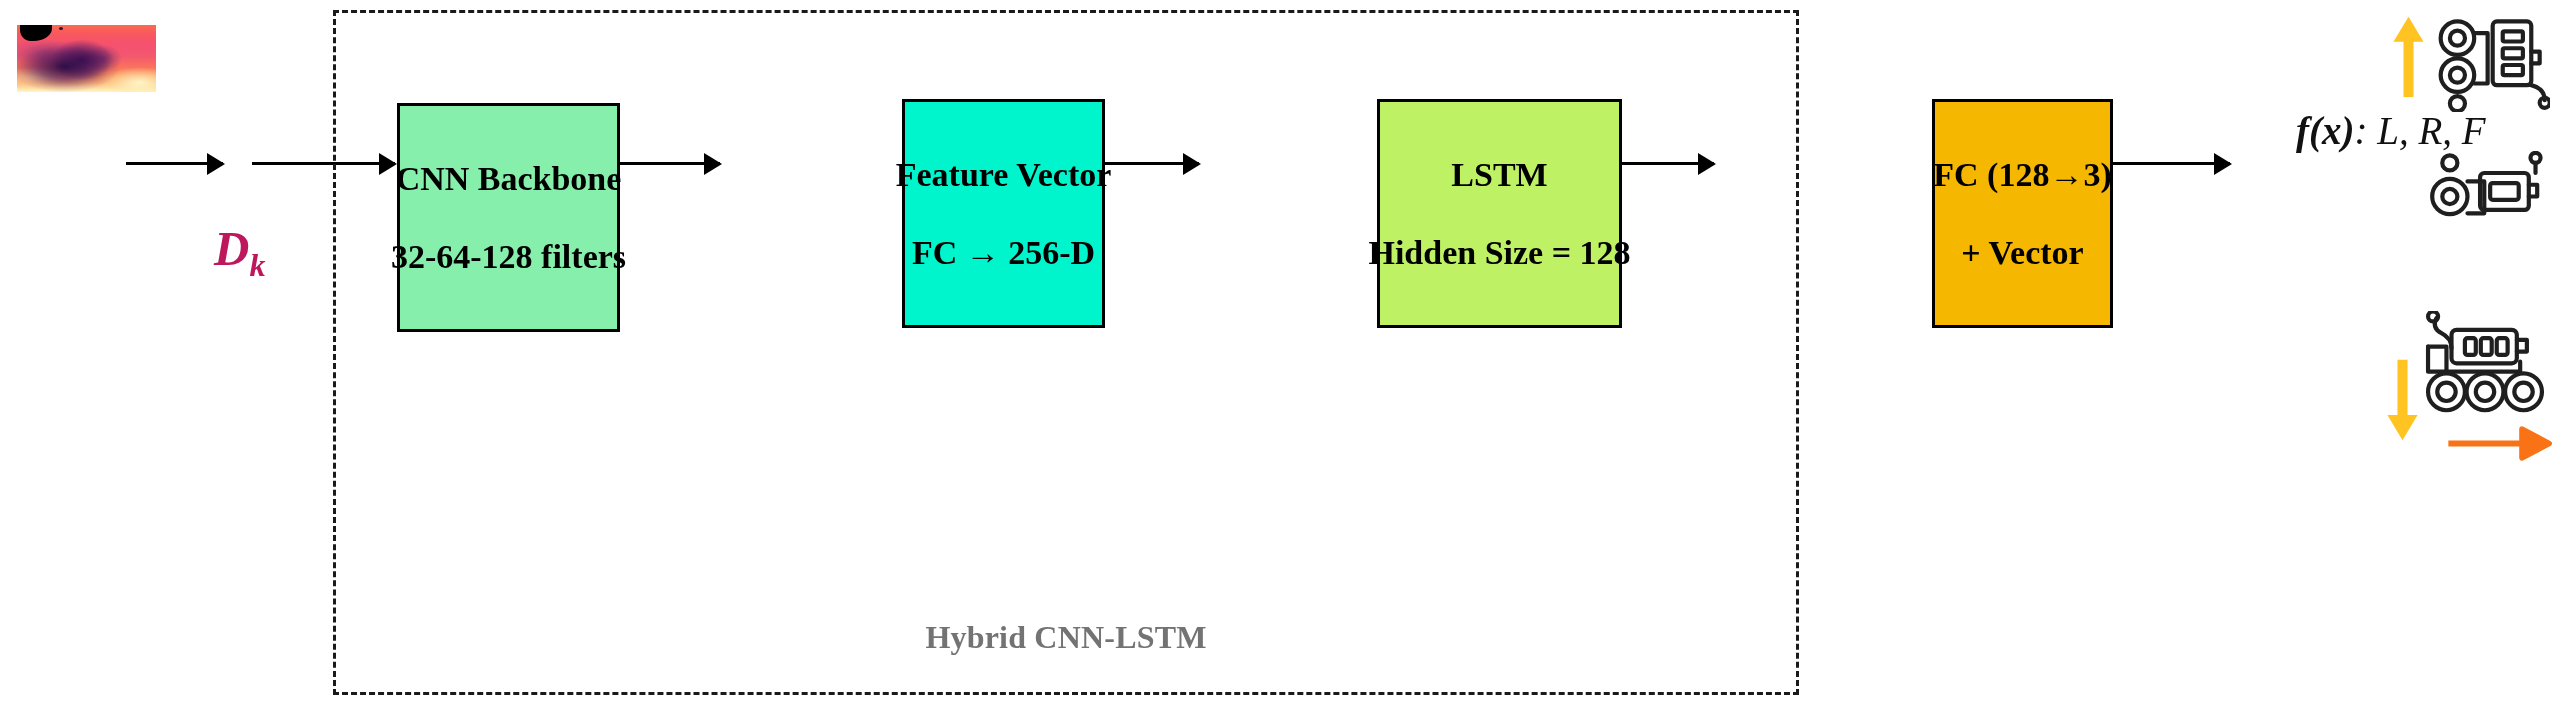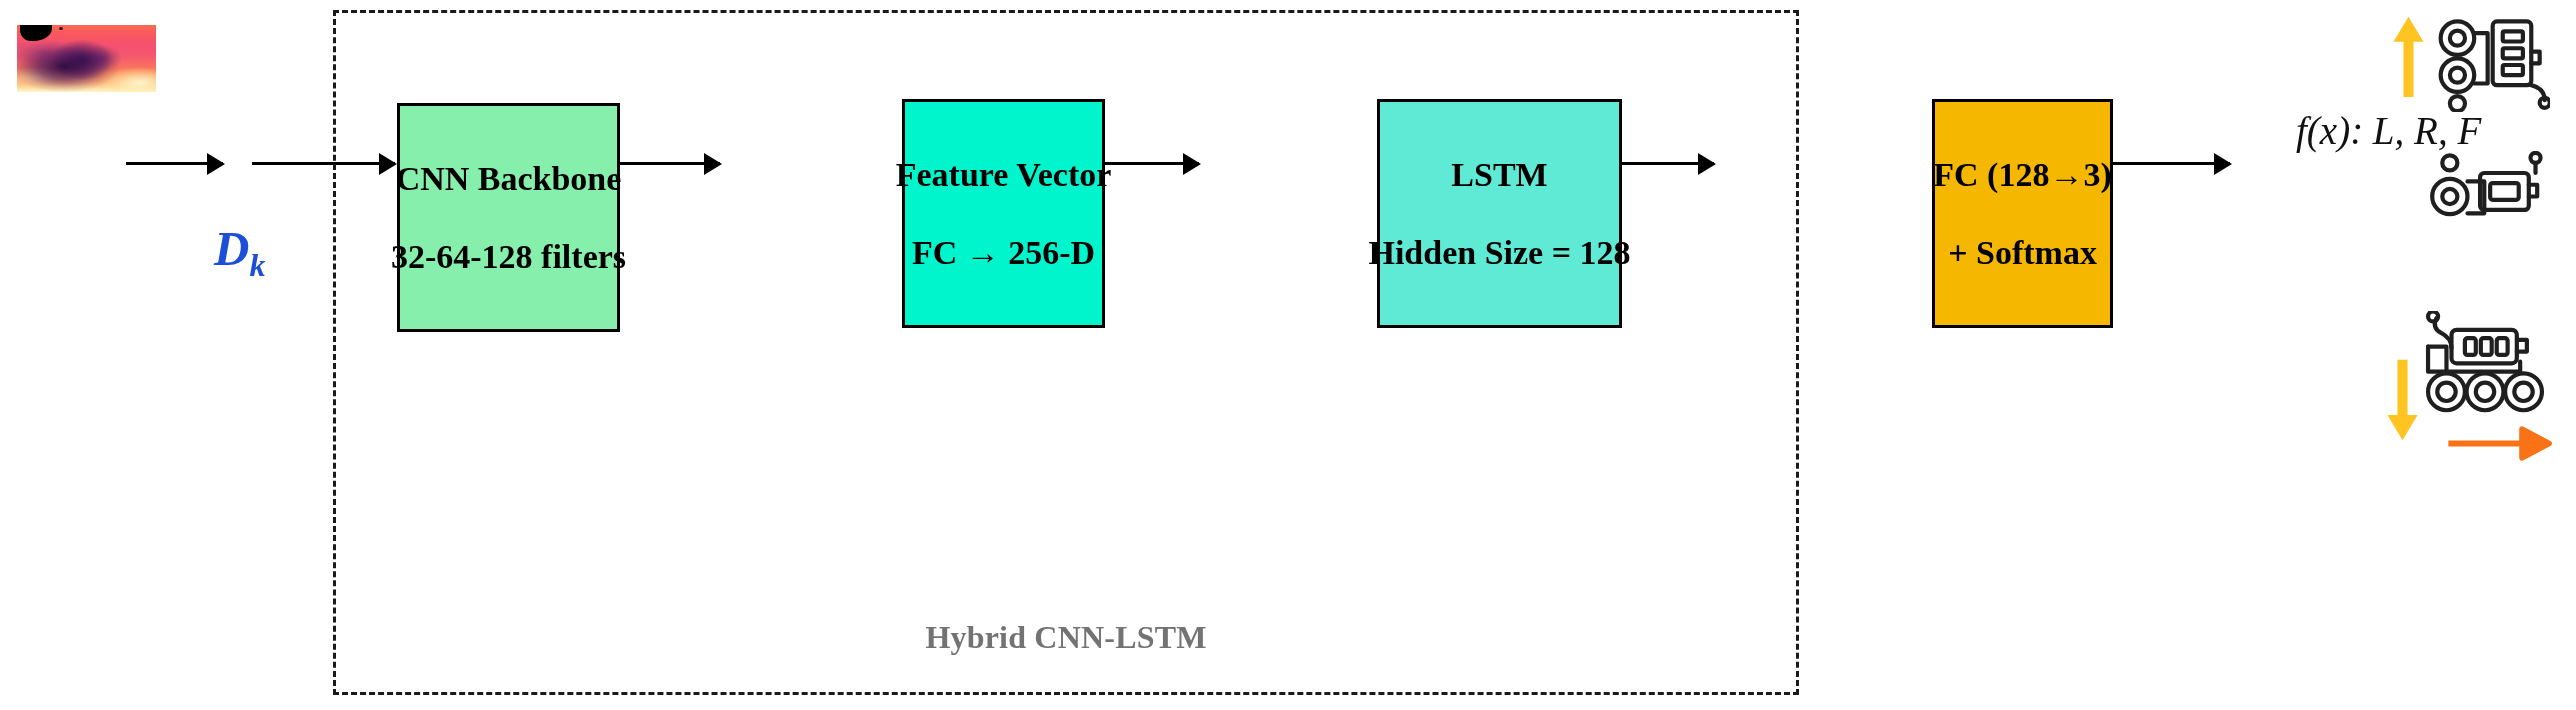--- a/index.html
+++ b/index.html
@@ -35,21 +35,21 @@
   }
   .depth-map .void-speck {
     position: absolute; left: 30%; top: 3%;
     width: 3%; height: 5%; background: #3a1030; border-radius: 50%;
   }
 
   
   .dk-label {
     position: absolute; left: 214px; top: 220px;
     font-size: 49px; font-weight: bold; font-style: italic;
-    color: #1d4ed8; white-space: nowrap; z-index: 4;
+    color: #be185d; white-space: nowrap; z-index: 4;
   }
   .dk-label .sub {
     font-size: 32px; vertical-align: sub; font-style: italic; font-weight: bold;
   }
 
   
   .dashed-box {
     position: absolute; left: 333px; top: 10px;
     width: 1466px; height: 685px;
     border: 3.4px dashed #1a1a1a;
@@ -92,21 +92,21 @@
   #conn-1     { left: 619px;  top: 162px; width: 101px; }
   #conn-2     { left: 1105px; top: 162px; width: 94px; }
   #conn-3     { left: 1622px; top: 162px; width: 92px; }
   #conn-out   { left: 2112px; top: 162px; width: 118px; }
 
   
   .fx-label {
     position: absolute; left: 2296px; top: 108px;
     font-size: 39px; color: #111; white-space: nowrap; z-index: 5;
   }
-  .fx-label .fx { font-weight: normal; font-style: italic; }
+  .fx-label .fx { font-weight: bold; font-style: italic; }
   .fx-label .cls { font-style: italic; font-weight: normal; text-align: right; }
 
   .robot { position: absolute; }
   #robot-left   { left: 2432px; top: 13.4px;  }
   #robot-fwd    { left: 2428px; top: 151px; }
   #robot-right  { left: 2418px; top: 311px; }
 
   .dir-arrow { position: absolute; }
   #arrow-up    { left: 2389px; top: 10px;  }
   #arrow-fwd   { left: 2445px; top: 424px; }
@@ -139,28 +139,28 @@
   <div class="stage" id="stage-cnn" style="background: #86efac;">
     <div class="line">CNN Backbone</div>
     <div class="line">32-64-128 filters</div>
   </div>
 
   <div class="stage" id="stage-feature" style="background: rgb(0, 245, 204);">
     <div class="line">Feature Vector</div>
     <div class="line">FC → 256-D</div>
   </div>
 
-  <div class="stage" id="stage-lstm" style="background: #5eead4;">
+  <div class="stage" id="stage-lstm" style="background: #bef264;">
     <div class="line">LSTM</div>
     <div class="line">Hidden Size = 128</div>
   </div>
 
   <div class="stage" id="stage-fc" style="background: rgb(245, 183, 0);">
     <div class="line">FC (128→3)</div>
-    <div class="line">+ Softmax</div>
+    <div class="line">+ Vector</div>
   </div>
 
   <div class="fx-label">
     <span class="fx">f(x)</span><span class="cls">: L, R, F</span>
   </div>
 
   <svg class="dir-arrow" id="arrow-up" width="39" height="92" viewBox="0 0 46 110">
     <path d="M23 8 L41 38 L29 38 L29 104 L17 104 L17 38 L5 38 Z" fill="#FFC421"></path>
   </svg>
 

